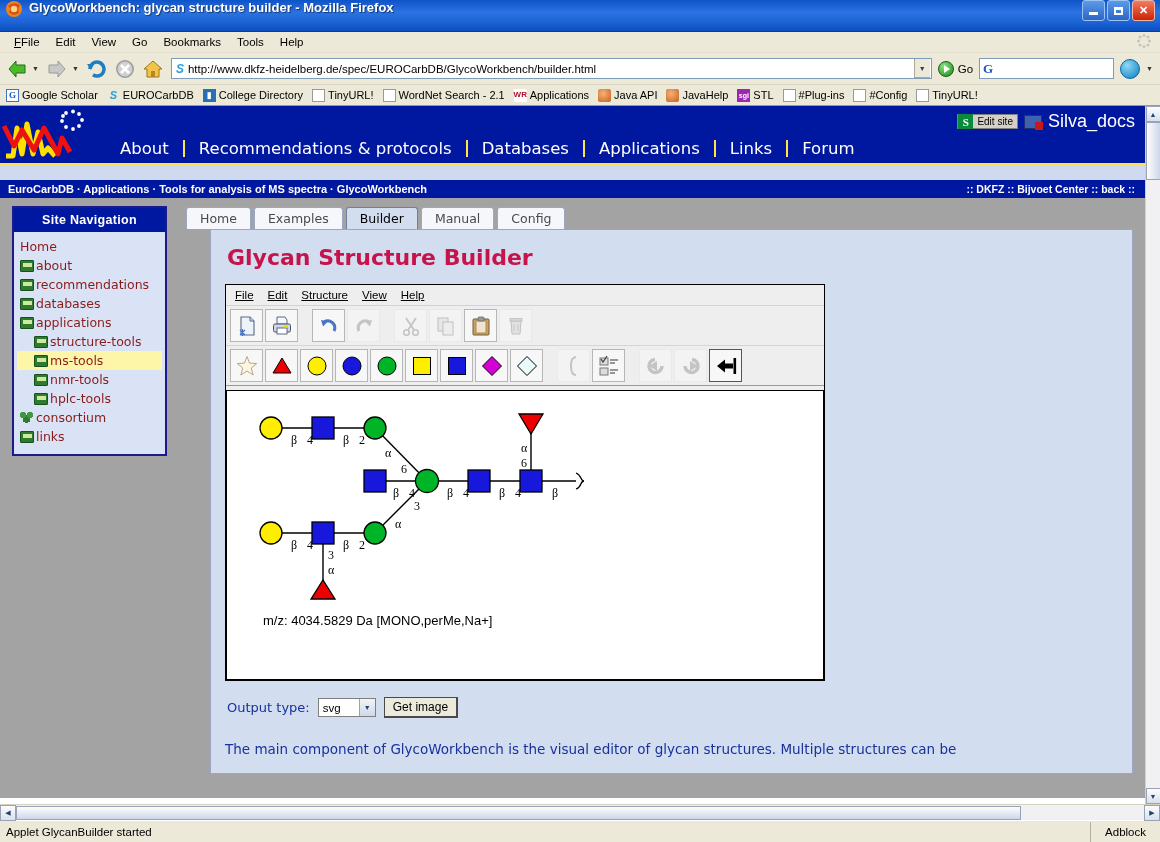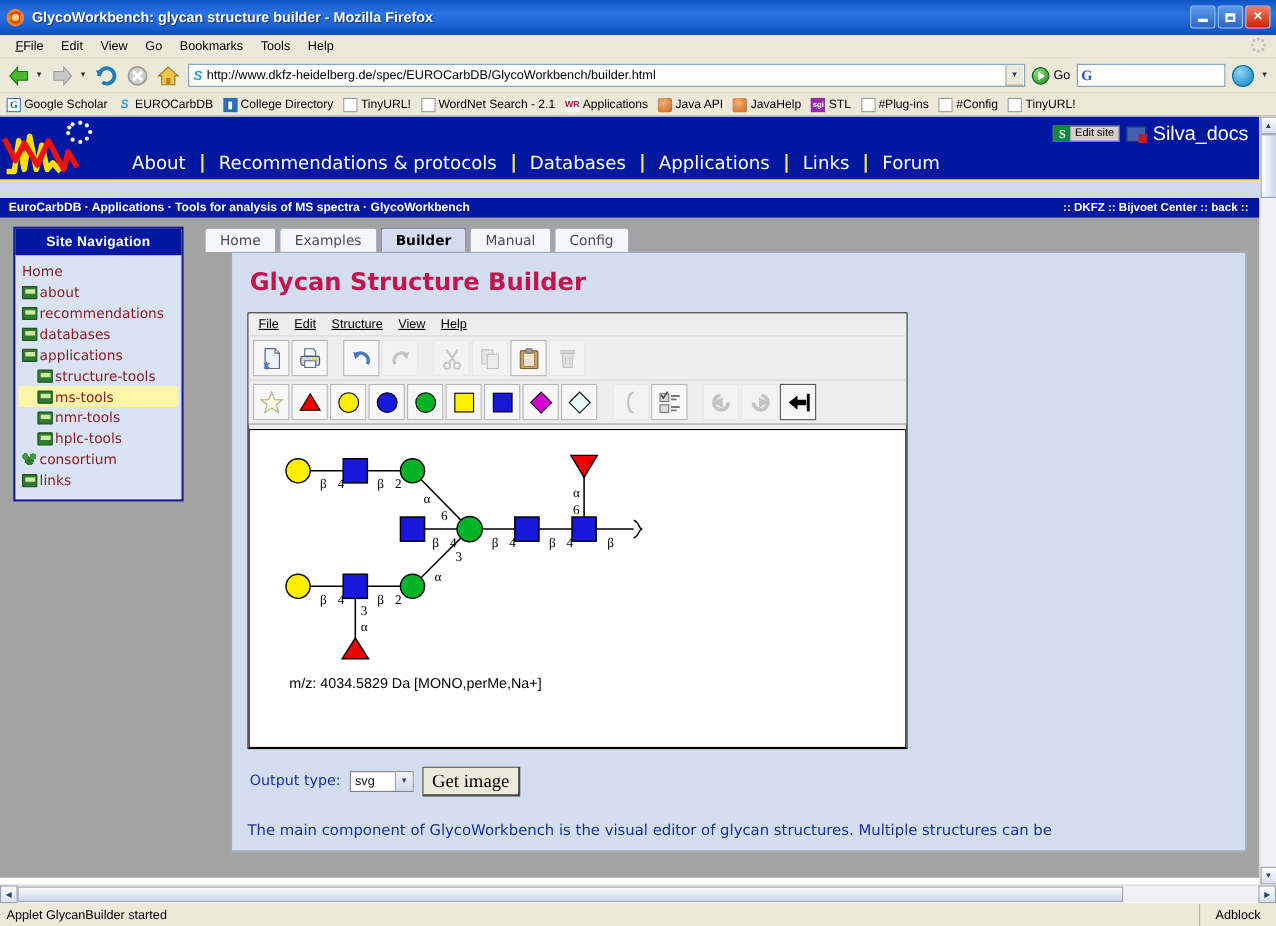--- a/index.html
+++ b/index.html
@@ -9,21 +9,21 @@
     overflow: hidden;
     font-family: "Liberation Sans", sans-serif;
     background: #d4d0c8;
   }
   
   #app { width: 1160px; height: 842px; position: relative; background: #ece9d8; }
 
   .titlebar {
     height: 32px;
     background: linear-gradient(to bottom, #0a55c8 0%, #1659cc 8%, #2b72e2 40%, #1d64d6 70%, #0b4fc0 100%);
-    display: flex; align-items: center; padding: 0 2px 0 5px;
+    display: flex; align-items: flex-start; padding: 0 2px 0 5px;
     border-bottom: 1px solid #0a3a92;
   }
   .ff-icon { width: 18px; height: 18px; margin-right: 6px; flex: 0 0 auto; }
   .title-text {
     color: #fff; font-size: 13px; font-weight: bold;
     text-shadow: 1px 1px 1px rgba(0,0,0,.5);
     white-space: nowrap; flex: 1 1 auto;
   }
   .winbtns { display: flex; gap: 2px; padding-right: 3px; }
   .winbtn {
@@ -162,21 +162,21 @@
 
   .content-col { flex:1 1 auto; padding: 7px 12px 0 6px; position:relative; }
 
   .tabstrip { display:flex; align-items:flex-end; gap:3px; height:24px; }
   .tab {
     border:1px solid #9aa8c0; border-bottom:none; background:#f6f7fb;
     padding: 4px 13px 4px 13px; font-size:12.5px; color:#4a4a4a;
     border-radius: 3px 3px 0 0; line-height:13px;
     font-family:"DejaVu Sans", sans-serif;
   }
-  .tab.active { background:#d3ddf0; color:#000; font-weight:bold; border-color:#6f7f9c; }
+  .tab.active { background:#d3ddf0; color:#000; font-weight:normal; border-color:#6f7f9c; }
 
   .panel {
     border:1px solid #9aa8c0; background:#d3ddf0; height: 545px;
     padding: 10px 14px 0 14px; position:relative; overflow:hidden;margin-left:24px;
   }
   .panel-title {
     color:#c6144b; font-size:22px; font-weight:bold; margin: 5px 0 14px 2px;
     font-family:"DejaVu Sans", sans-serif;
   }
 
@@ -208,21 +208,21 @@
   .outrow { display:flex; align-items:center; gap:8px; margin: 16px 0 0 2px; }
   .outlabel { font-size:13px; color:#18329b; font-family:"DejaVu Sans",sans-serif;}
   .selectbox {
     width:58px;height:19px;background:#fff;border:1px solid #7f7f7f;
     display:flex;align-items:center;justify-content:space-between; font-size:11.5px; padding-left:4px;
   }
   .selectbox .arrow { width:16px;height:17px;background:linear-gradient(to bottom,#f4f4f4,#cfd8ea);
     border-left:1px solid #9aa3b5; display:flex;align-items:center;justify-content:center;font-size:7px;color:#21416e;}
   .getbtn {
     background:#eceadb; border:1px solid #4a4a4a; border-right-width:2px; border-bottom-width:2px;
-    font-size:17px; padding:2px 8px; font-family:Liberation Serif, serif;
+    font-size:12px; padding:2px 8px; font-family:Liberation Sans, sans-serif;
   }
   .para {
     margin-top: 22px; color:#18329b; font-size:13.5px; line-height:18px;
     font-family:"DejaVu Sans",sans-serif;
   }
 
   
   .vscroll {
     position:absolute; right:0; top:0; width:15px; height: 698px;
     background:#f3f2ef; border-left:1px solid #d6d2c2;

